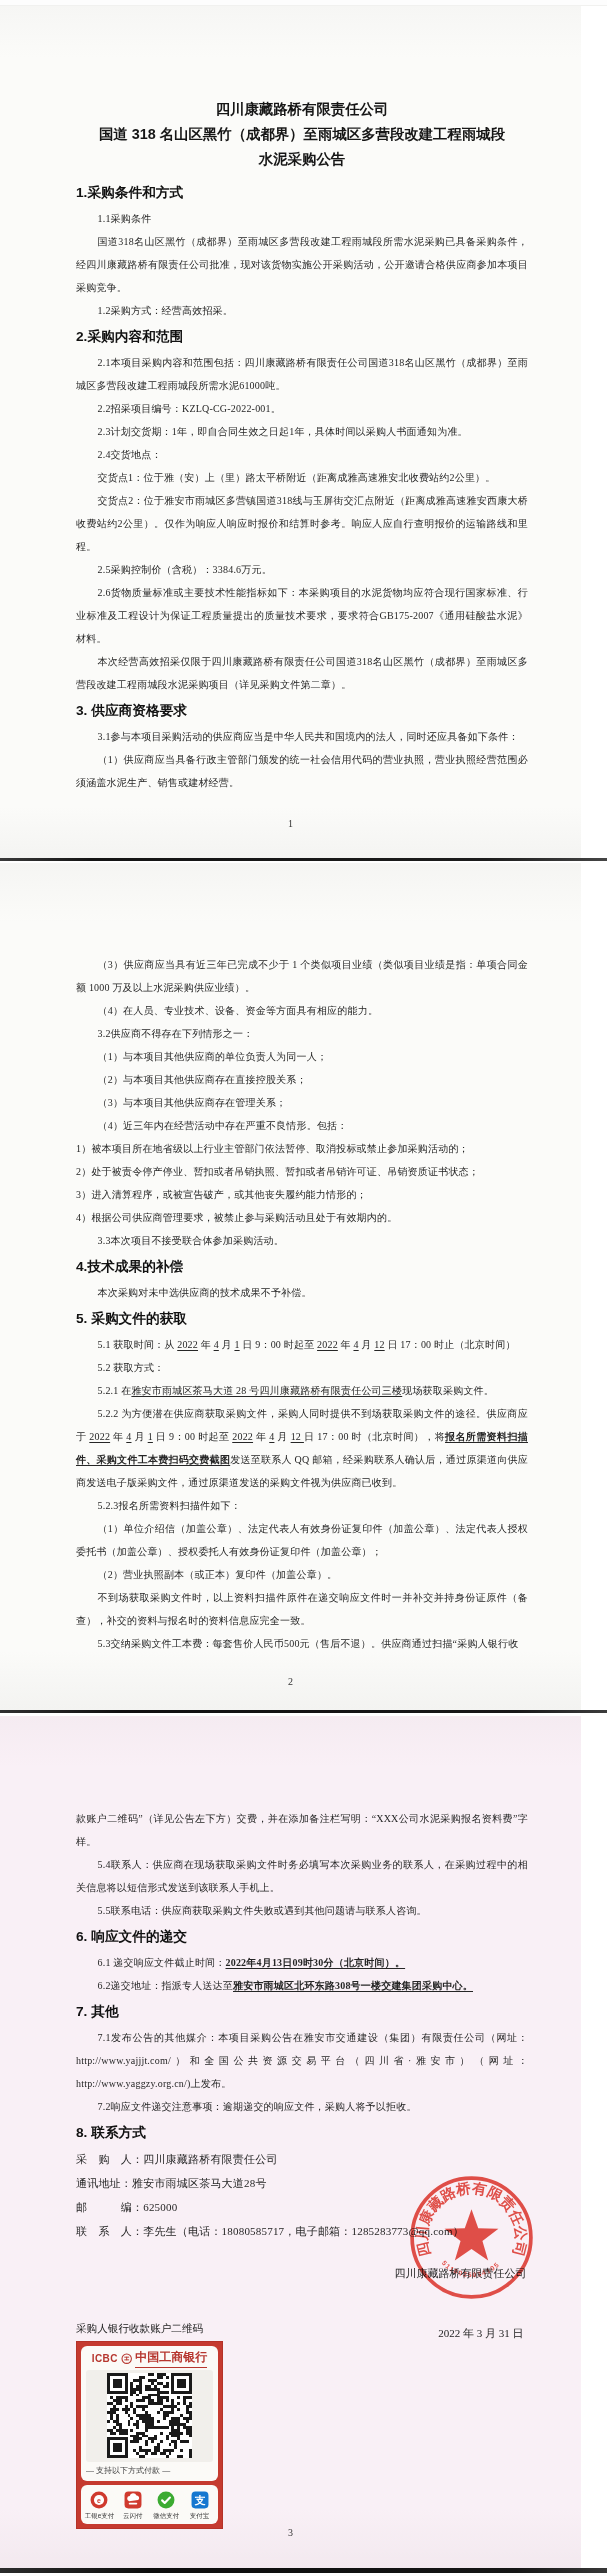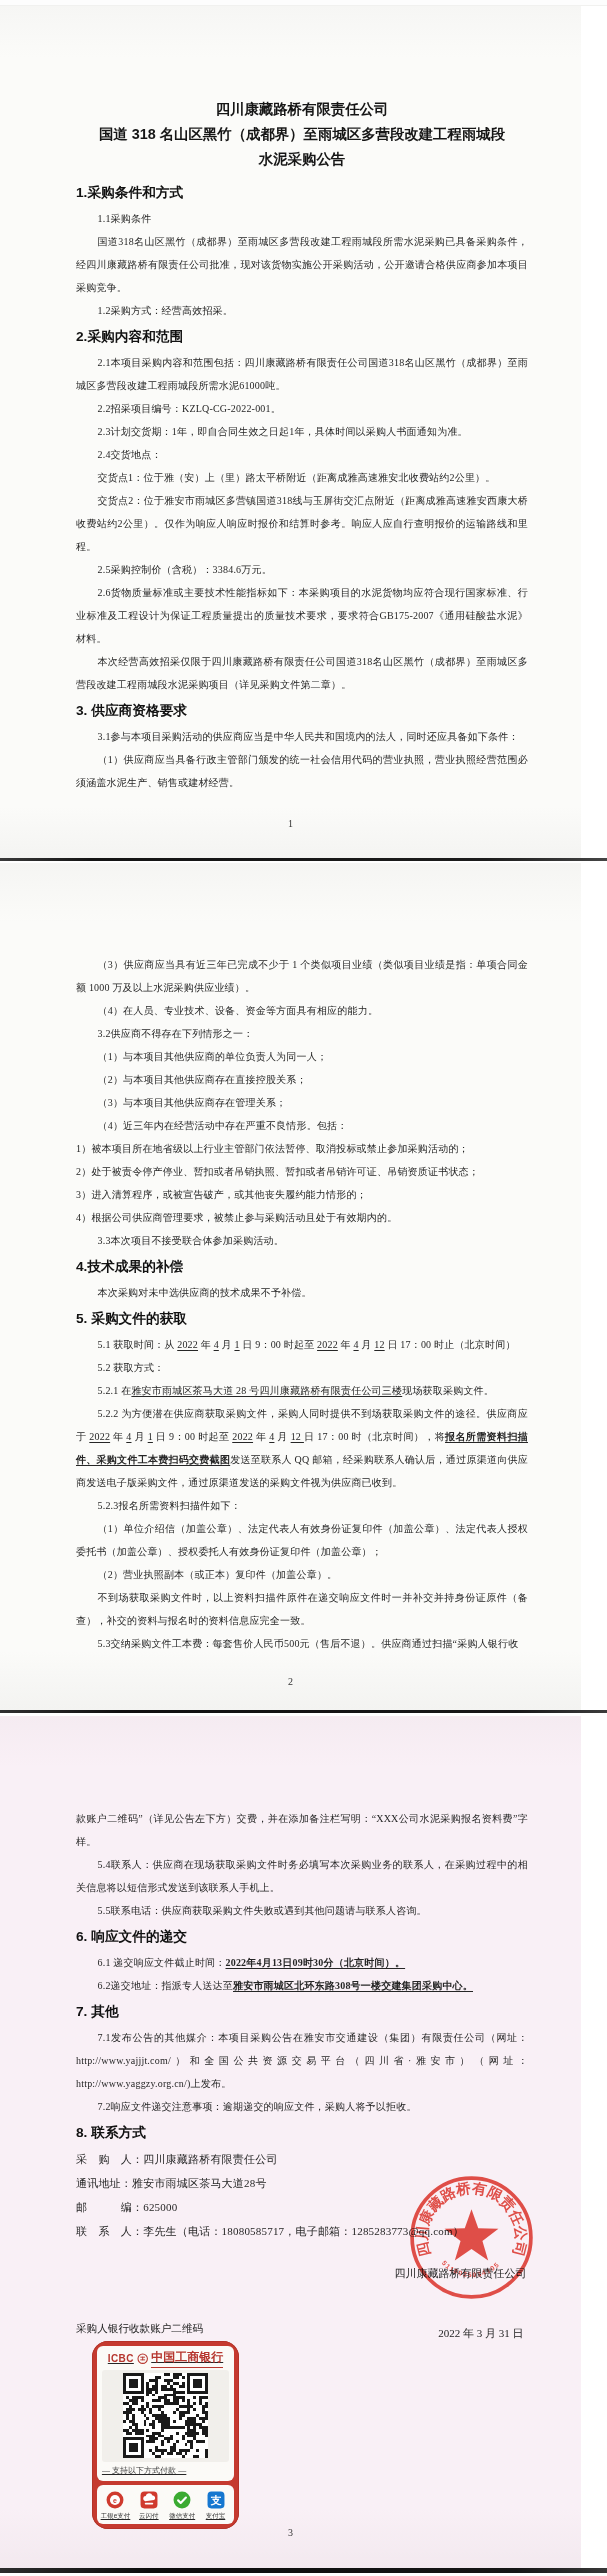--- a/index.html
+++ b/index.html
@@ -29,21 +29,21 @@
   .p1 .pnum{bottom:29px;}
   .p2 .pnum{bottom:23px;}
   .p3 .pnum{bottom:30px;}
   
   .sig-area{position:relative;height:76px;margin-top:3px;}
   .sig-company{position:absolute;right:1.5px;top:20px;font-size:11px;color:#1d1d1d;}
   .sig-date{position:absolute;right:4.6px;top:60px;font-size:11px;color:#1d1d1d;margin-top:20px;}
   .seal{position:absolute;top:-76px;right:-10.6px;width:135px;height:135px;opacity:.88;mix-blend-mode:multiply;pointer-events:none;}
   
   .qr-label{font-size:10.6px;margin:0 0 4.6px;color:#222;}
-  .card{width:147px;margin-left:16px;background:#c53a2f;border-radius:16px;padding:5.3px;box-sizing:border-box;box-shadow:0 0 0 0.8px #b03127 inset;text-decoration:underline;}
+  .card{width:147px;margin-left:0;background:#c53a2f;border-radius:0;padding:5.3px;box-sizing:border-box;box-shadow:0 0 0 0.8px #b03127 inset;}
   .card-inner{background:#fbfaf7;border-radius:6px;padding:3.8px 4.6px 5.3px;}
   .logo-row{display:flex;align-items:center;justify-content:center;gap:3px;height:16.7px;}
   .icbc-word{font-family:"Liberation Sans","DejaVu Sans",sans-serif;font-weight:700;font-size:10px;color:#b6362e;letter-spacing:0.4px;}
   .icbc-name{font-family:"Liberation Sans","DejaVu Sans",sans-serif;font-weight:700;font-size:12px;color:#b6362e;border-bottom:1.1px solid #b6362e;padding-bottom:0.8px;}
   .qr-wrap{display:flex;justify-content:center;margin:3px 0 2.3px;background:#f1efeb;padding:3.8px;border-radius:3px;}
   #qr-svg{background:#ffffff;display:block;}
   .support{text-align:left;font-size:8px;color:#3d3d3d;font-family:"Liberation Sans","DejaVu Sans",sans-serif;}
   .icons-panel{background:#fbfaf7;border-radius:6px;margin-top:4.6px;padding:4.6px 1.5px 3px;display:flex;justify-content:space-around;}
   .pm{display:flex;flex-direction:column;align-items:center;gap:1.5px;width:25%;}
   .pm svg{width:20px;height:20px;display:block;}

